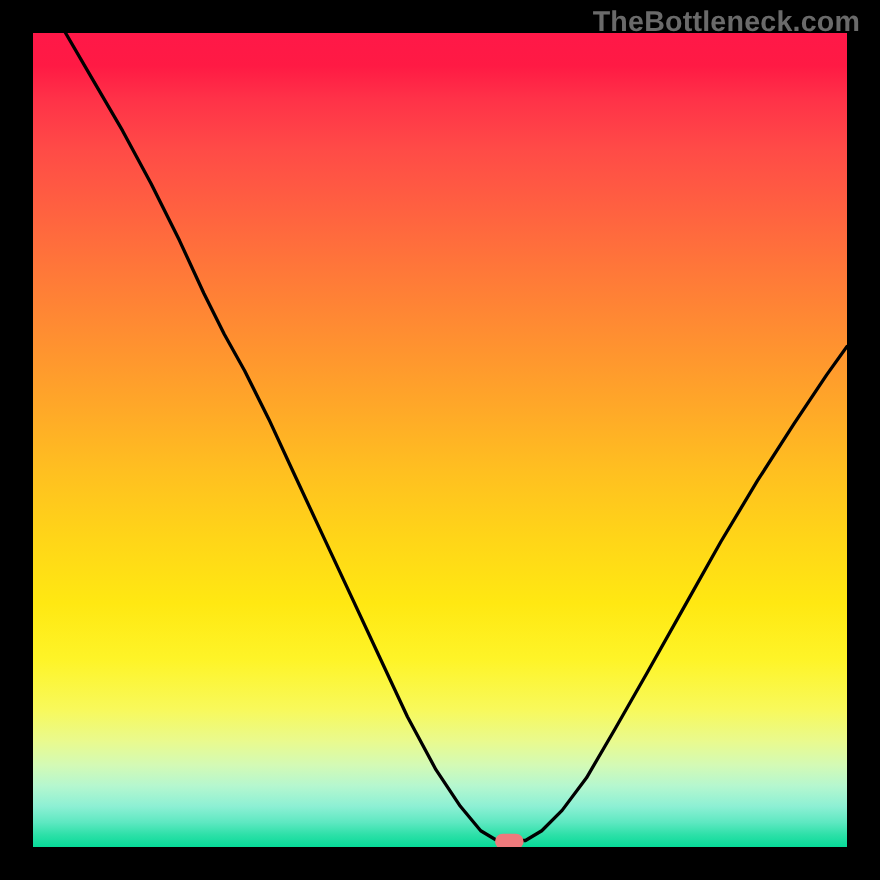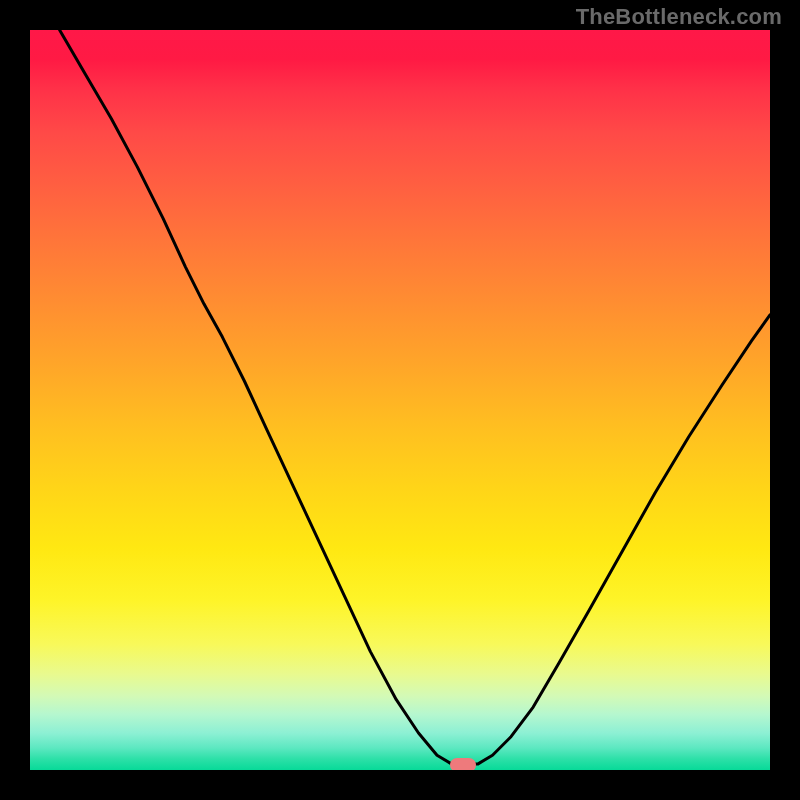--- a/index.html
+++ b/index.html
@@ -14,21 +14,21 @@
     position: relative;
     width: 800px;
     height: 800px;
     background: #000;
   }
   .watermark {
     position: absolute;
     top: 4px;
     right: 18px;
     font-family: Arial, Helvetica, sans-serif;
-    font-size: 22px;
+    font-size: 26px;
     font-weight: 600;
     color: #6a6a6a;
     letter-spacing: 0.2px;
     z-index: 10;
   }
   .plot-area {
     position: absolute;
     left: 30px;
     top: 30px;
     width: 740px;

